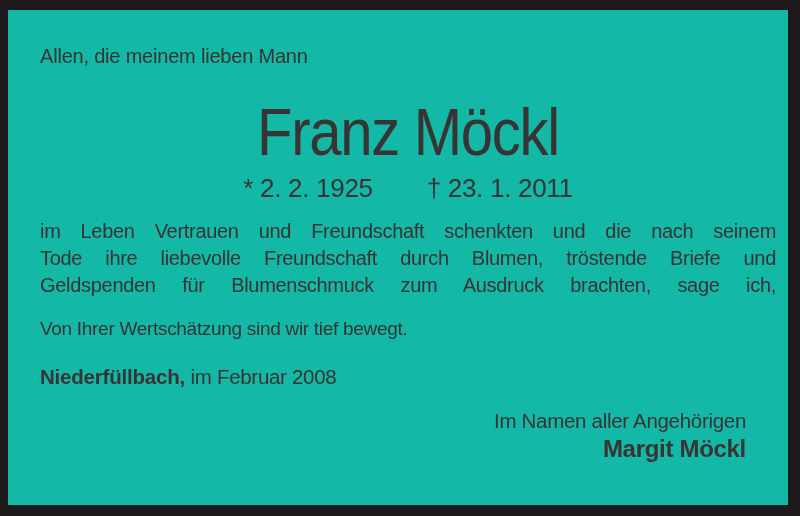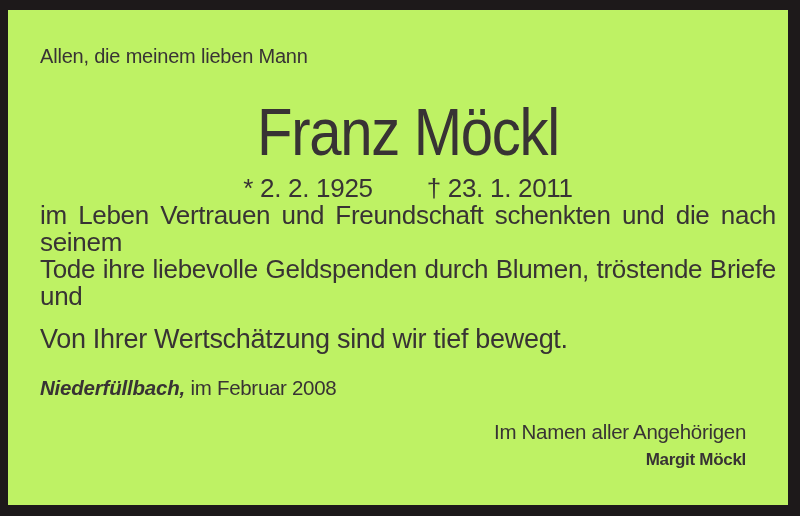--- a/index.html
+++ b/index.html
@@ -12,21 +12,21 @@
   .page {
     width: 800px;
     height: 516px;
     background: #1d191a;
     box-sizing: border-box;
     padding: 10px 12px 11px 8px;
   }
   .card {
     width: 100%;
     height: 100%;
-    background: #bef264;
+    background: #14b8a6;
     box-sizing: border-box;
     padding: 34px 12px 0 32px;
     color: #383334;
     overflow: hidden;
   }
   .intro {
     margin: 0;
     font-size: 20px;
     line-height: 24px;
     letter-spacing: -0.2px;
@@ -45,76 +45,77 @@
   .dates {
     display: flex;
     justify-content: center;
     gap: 54px;
     margin-top: 9px;
     font-size: 26px;
     line-height: 28px;
     letter-spacing: -0.3px;
   }
   .bodytext {
-    font-size: 26px;
+    margin-top: 16px;
+    font-size: 20px;
     line-height: 27px;
     letter-spacing: -0.3px;
   }
   .jline {
     text-align: justify;
     text-align-last: justify;
   }
   .gratitude {
     margin: 16px 0 0 0;
-    font-size: 27px;
+    font-size: 19px;
     line-height: 27px;
     letter-spacing: -0.3px;
   }
   .placeline {
     margin: 21px 0 0 0;
     font-size: 20.5px;
     line-height: 27px;
     letter-spacing: -0.3px;
   }
   .placeline strong {
     font-weight: bold;
     letter-spacing: -0.2px;
-    font-style: italic;
   }
   .signature {
     margin: 17px 30px 0 auto;
     width: fit-content;
     text-align: right;
     font-size: 20.5px;
     line-height: 28px;
     letter-spacing: -0.3px;
   }
   .sig-name {
     font-weight: bold;
-    font-size: 17px;
+    font-size: 24px;
   }
 </style>
 </head>
 <body>
 
 <div class="page">
   <div class="card">
 
     <p class="intro">Allen, die meinem lieben Mann</p>
 
     <h1 class="name">Franz Möckl</h1>
 
     <div class="dates">
       <span class="birth">* 2. 2. 1925</span>
       <span class="death">† 23. 1. 2011</span>
     </div>
 
     <div class="bodytext">
       <div class="jline">im Leben Vertrauen und Freundschaft schenkten und die nach seinem</div>
-      <div class="jline">Tode ihre liebevolle Geldspenden durch Blumen, tröstende Briefe und</div>
+      <div class="jline">Tode ihre liebevolle Freundschaft durch Blumen, tröstende Briefe und</div>
+      <div class="jline">Geldspenden für Blumenschmuck zum Ausdruck brachten, sage ich,</div>
     </div>
 
     <p class="gratitude">Von Ihrer Wertschätzung sind wir tief bewegt.</p>
 
     <p class="placeline">
       <strong>Niederfüllbach,</strong>
       <span>im Februar 2008</span>
     </p>
 
     <div class="signature">

